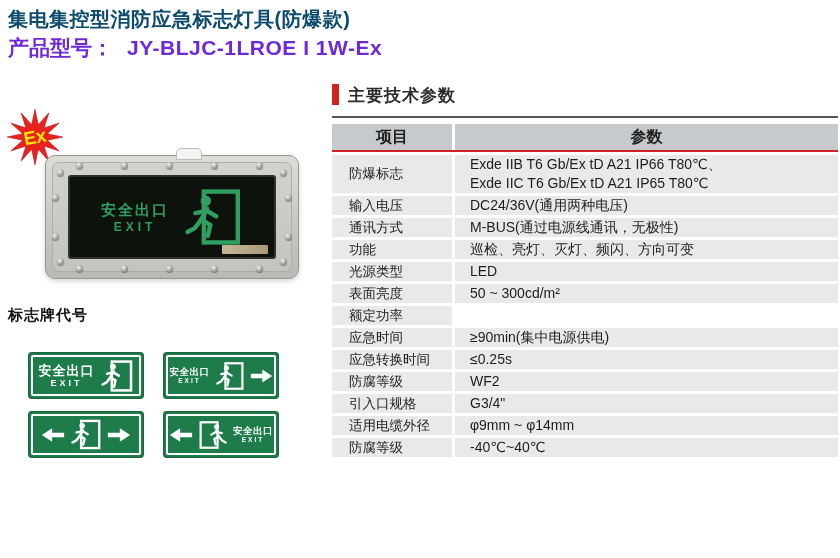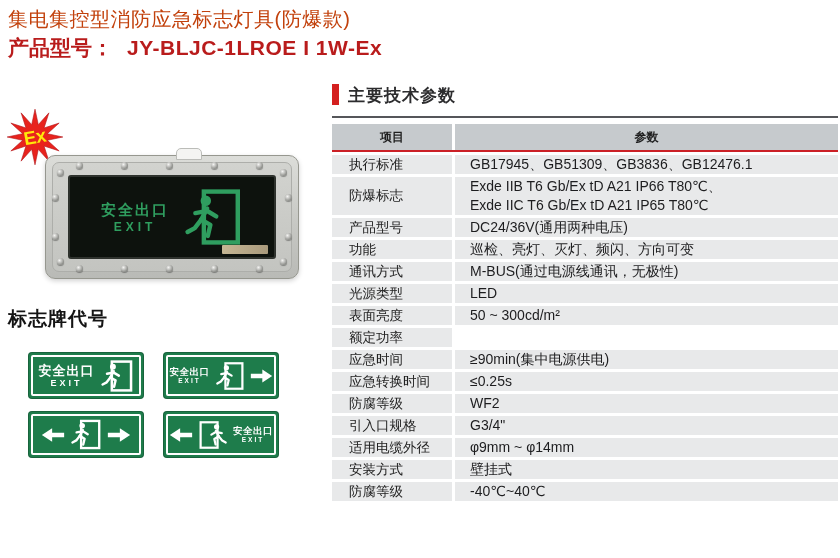--- a/index.html
+++ b/index.html
@@ -1,21 +1,21 @@
 <!DOCTYPE html>
 <html><head>
 <meta charset="utf-8">
 <style>
   html,body{margin:0;padding:0;background:#fff;}
   #page{position:relative;width:840px;height:558px;background:#fff;overflow:hidden;
         font-family:"Liberation Sans","DejaVu Sans",sans-serif;}
 
   
-  .title1{position:absolute;left:8px;top:6px;font-size:20px;font-weight:400;color:#c2410c;letter-spacing:.5px;}
-  .title2{position:absolute;left:8px;top:34px;font-size:21px;font-weight:700;color:#b91c1c;}
+  .title1{position:absolute;left:8px;top:6px;font-size:20px;font-weight:700;color:#0c4a6e;letter-spacing:.5px;}
+  .title2{position:absolute;left:8px;top:34px;font-size:21px;font-weight:700;color:#6d28d9;}
   .title2 .model{margin-left:14px;letter-spacing:.5px;}
 
   
   .ex-badge{position:absolute;left:4px;top:108px;width:62px;height:58px;}
 
   
   .device{position:absolute;left:45px;top:155px;width:252px;height:122px;
           background:linear-gradient(180deg,#dcddd9,#c7c8c4 55%,#b9bab6);
           border:1px solid #96978f;border-radius:10px;box-shadow:0 2px 5px rgba(0,0,0,.18);}
   .device-tab{position:absolute;left:130px;top:-8px;width:24px;height:10px;background:#f4f4f2;
@@ -27,21 +27,21 @@
   .panel-text{text-align:center;line-height:1;}
   .panel-cn{font-size:15px;font-weight:700;color:#2f9e5f;letter-spacing:2px;}
   .panel-en{font-size:12px;font-weight:700;color:#2f9e5f;letter-spacing:4px;margin-top:4px;}
   .plate{position:absolute;right:6px;bottom:3px;width:46px;height:9px;
          background:linear-gradient(90deg,#c6b794,#a99a7c);border-radius:1px;}
   .screw{position:absolute;width:7px;height:7px;border-radius:50%;
          background:radial-gradient(circle at 35% 35%,#f4f4f2,#8d8e8a 70%,#63645f);
          box-shadow:0 1px 1px rgba(0,0,0,.35);}
 
   
-  .signs-heading{position:absolute;left:8px;top:306px;font-size:19px;font-weight:700;color:#141414;letter-spacing:1px;}
+  .signs-heading{position:absolute;left:8px;top:306px;font-size:15px;font-weight:700;color:#141414;letter-spacing:1px;}
   .signs-grid{position:absolute;left:28px;top:352px;display:grid;
               grid-template-columns:116px 116px;column-gap:19px;row-gap:12px;}
   .sign{position:relative;width:116px;height:47px;background:#1e7c4b;border-radius:4px;
         box-shadow:inset 0 0 0 1px rgba(0,0,0,.2);}
   .sign-inner{position:absolute;inset:3px;border:2px solid #fff;border-radius:2px;
         display:flex;align-items:center;justify-content:center;gap:5px;padding:0 4px;}
   .sign-text{text-align:center;color:#fff;line-height:1;}
   .sign-text .cn{font-weight:700;white-space:nowrap;}
   .sign-text .en{font-weight:700;margin-top:2px;}
   .sign--big .cn{font-size:13px;letter-spacing:1px;}
@@ -54,21 +54,21 @@
 
   
   .spec-head{position:absolute;left:332px;top:84px;width:506px;display:flex;align-items:flex-start;
              padding-bottom:9px;border-bottom:2px solid #55565a;}
   .spec-head .bar{width:7px;height:21px;background:#d4201f;margin-right:9px;}
   .spec-head .txt{font-size:17px;font-weight:700;color:#2c2c2e;letter-spacing:1px;}
 
   .spec-table{position:absolute;left:332px;top:124px;width:506px;}
   .thead{display:flex;gap:3px;}
   .thead .hc{background:#c6cacd;height:26px;display:flex;align-items:center;justify-content:center;
-             font-size:12px;font-weight:700;color:#1f1f1f;}
+             font-size:16px;font-weight:700;color:#1f1f1f;}
   .hc-item{width:120px;}
   .hc-val{flex:1;}
   .red-rule{height:2px;background:#cb2026;}
   .srow{display:flex;gap:3px;margin-top:3px;}
   .c-item{width:103px;background:#e8e9ea;padding-left:17px;display:flex;align-items:center;
           font-size:13.5px;color:#222;min-height:19px;flex:none;}
   .c-val{flex:1;background:#e8e9ea;padding-left:15px;display:flex;align-items:center;
          font-size:14px;color:#1d1d1f;min-height:19px;white-space:pre-line;line-height:19px;}
 </style>
 </head>
@@ -204,41 +204,37 @@
   </div>
 
   <div class="spec-table">
     <div class="thead">
       <div class="hc hc-item">项目</div>
       <div class="hc hc-val">参数</div>
     </div>
     <div class="red-rule"></div>
     <div id="spec-rows">
         <div class="srow">
-          <div class="c-item">执行标准</div>
-          <div class="c-val">GB17945、GB51309、GB3836、GB12476.1</div>
-        </div>
-        <div class="srow">
           <div class="c-item">防爆标志</div>
           <div class="c-val">Exde IIB T6 Gb/Ex tD A21 IP66 T80℃、
 Exde IIC T6 Gb/Ex tD A21 IP65 T80℃</div>
         </div>
         <div class="srow">
-          <div class="c-item">产品型号</div>
+          <div class="c-item">输入电压</div>
           <div class="c-val">DC24/36V(通用两种电压)</div>
+        </div>
+        <div class="srow">
+          <div class="c-item">通讯方式</div>
+          <div class="c-val">M-BUS(通过电源线通讯，无极性)</div>
         </div>
         <div class="srow">
           <div class="c-item">功能</div>
           <div class="c-val">巡检、亮灯、灭灯、频闪、方向可变</div>
         </div>
         <div class="srow">
-          <div class="c-item">通讯方式</div>
-          <div class="c-val">M-BUS(通过电源线通讯，无极性)</div>
-        </div>
-        <div class="srow">
           <div class="c-item">光源类型</div>
           <div class="c-val">LED</div>
         </div>
         <div class="srow">
           <div class="c-item">表面亮度</div>
           <div class="c-val">50 ~ 300cd/m²</div>
         </div>
         <div class="srow">
           <div class="c-item">额定功率</div>
         </div>
@@ -256,23 +252,19 @@
         </div>
         <div class="srow">
           <div class="c-item">引入口规格</div>
           <div class="c-val">G3/4"</div>
         </div>
         <div class="srow">
           <div class="c-item">适用电缆外径</div>
           <div class="c-val">φ9mm ~ φ14mm</div>
         </div>
         <div class="srow">
-          <div class="c-item">安装方式</div>
-          <div class="c-val">壁挂式</div>
-        </div>
-        <div class="srow">
           <div class="c-item">防腐等级</div>
           <div class="c-val">-40℃~40℃</div>
         </div>
       </div>
   </div>
 
 </div>
 
 </body></html>

